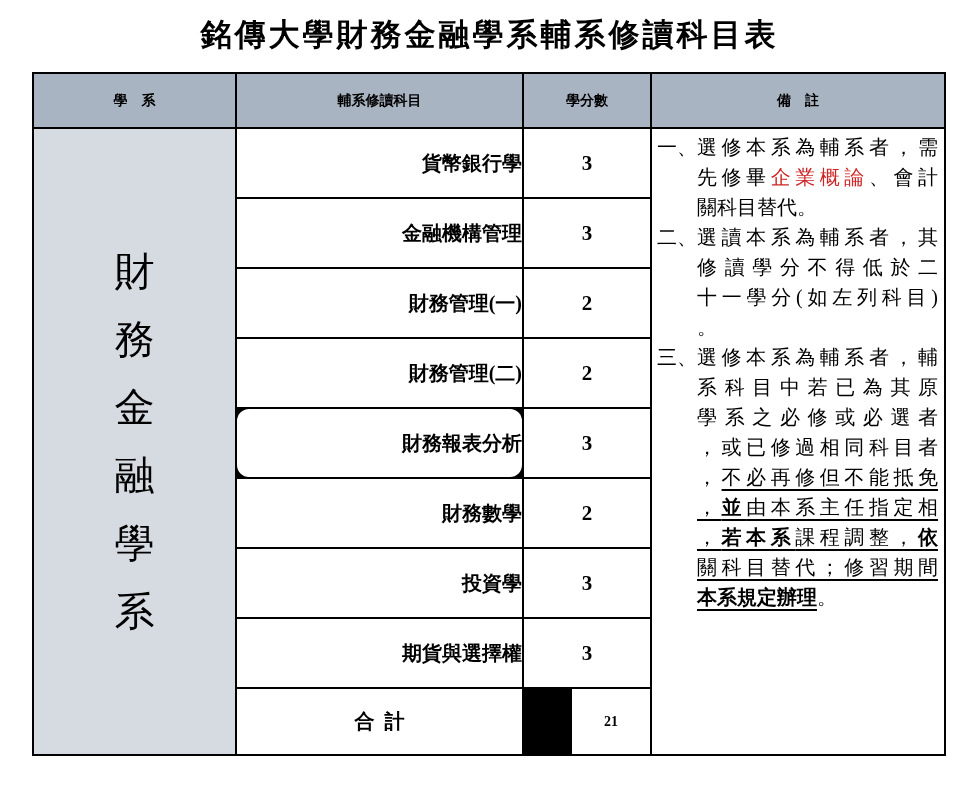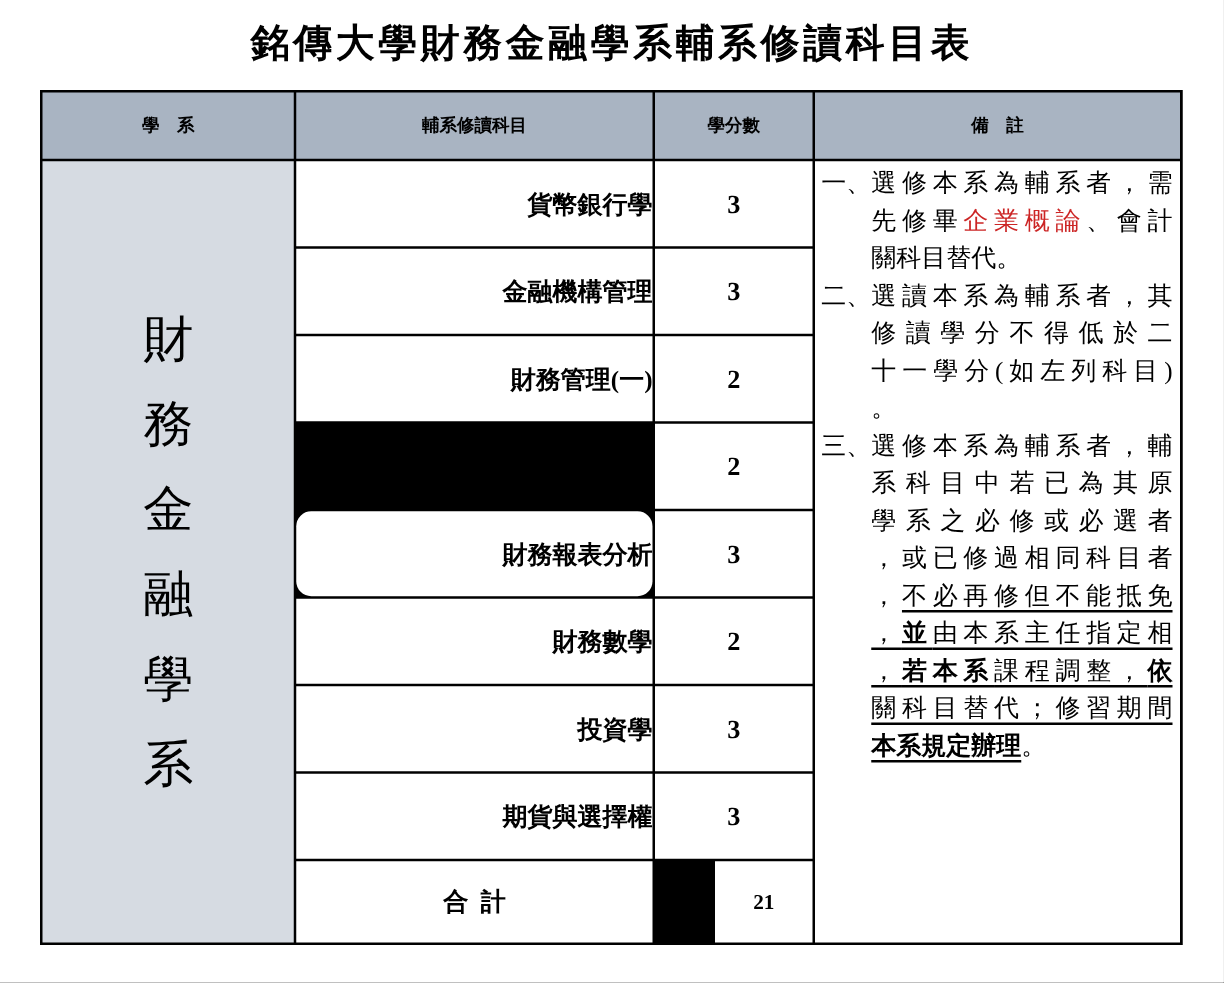--- a/index.html
+++ b/index.html
@@ -43,21 +43,21 @@
     background:var(--dept-bg);
     flex-direction:column;justify-content:center;gap:28px;
     font-size:40px;line-height:1;
   }
   .course-cell{justify-content:flex-end;padding-left:30px;font-size:20px;font-weight:bold;}
   .credit-cell{justify-content:center;font-size:21px;font-weight:bold;}
   .total-label{
     grid-column:2;grid-row:10;justify-content:center;
     font-size:20px;font-weight:bold;letter-spacing:10px;padding-left:10px;
   }
-  .total-credits{grid-column:3;grid-row:10;justify-content:center;font-size:17px;font-weight:bold;margin-left:48px;}
+  .total-credits{grid-column:3;grid-row:10;justify-content:center;font-size:14px;font-weight:bold;margin-left:48px;}
   .remarks{
     grid-column:4;grid-row:2/11;
     display:block;padding:3px 6px 0 5px;
     font-size:20px;line-height:30px;
   }
   .note{display:flex;}
   .note-marker{flex:none;width:40px;}
   .note-lines{flex:1;min-width:0;}
   .note-line{text-align:justify;text-align-last:justify;}
   .note-line.last{text-align-last:left;}
@@ -133,20 +133,23 @@
       </div>
       <div class="cell credit-cell" style="grid-area: 3 / 3;">
         <span>3</span>
       </div>
       <div class="cell course-cell" style="grid-area: 4 / 2;">
         <span>財務管理(一)</span>
       </div>
       <div class="cell credit-cell" style="grid-area: 4 / 3;">
         <span>2</span>
       </div>
+      <div class="cell course-cell" style="grid-area: 5 / 2;">
+        <span>財務管理(二)</span>
+      </div>
       <div class="cell credit-cell" style="grid-area: 5 / 3;">
         <span>2</span>
       </div>
       <div class="cell course-cell" style="grid-area: 6 / 2; border-radius: 12px;">
         <span>財務報表分析</span>
       </div>
       <div class="cell credit-cell" style="grid-area: 6 / 3;">
         <span>3</span>
       </div>
       <div class="cell course-cell" style="grid-area: 7 / 2;">

